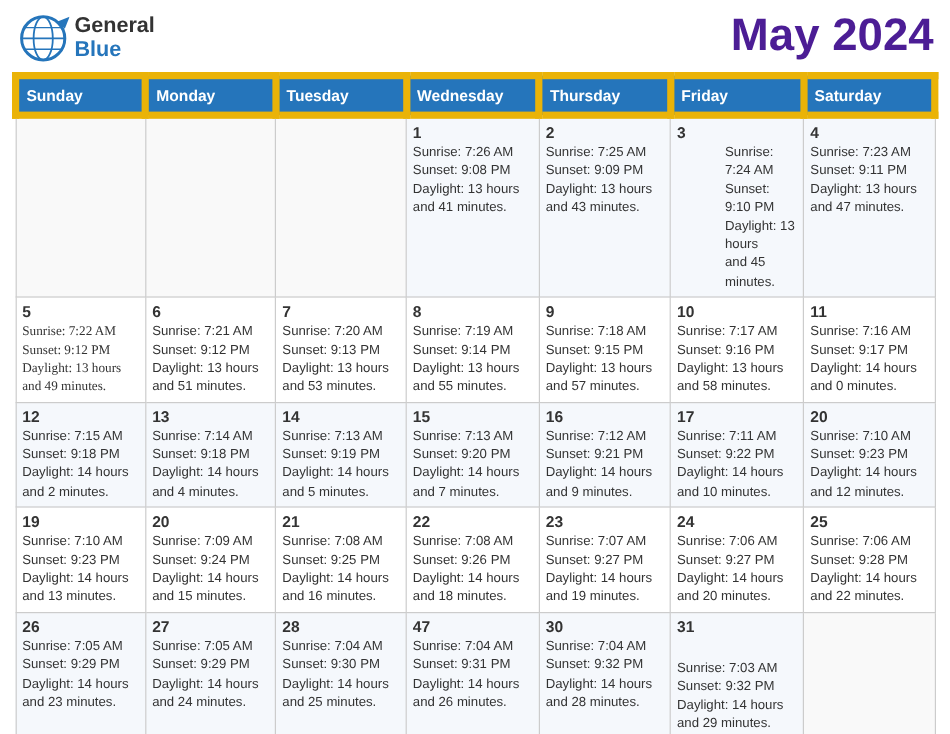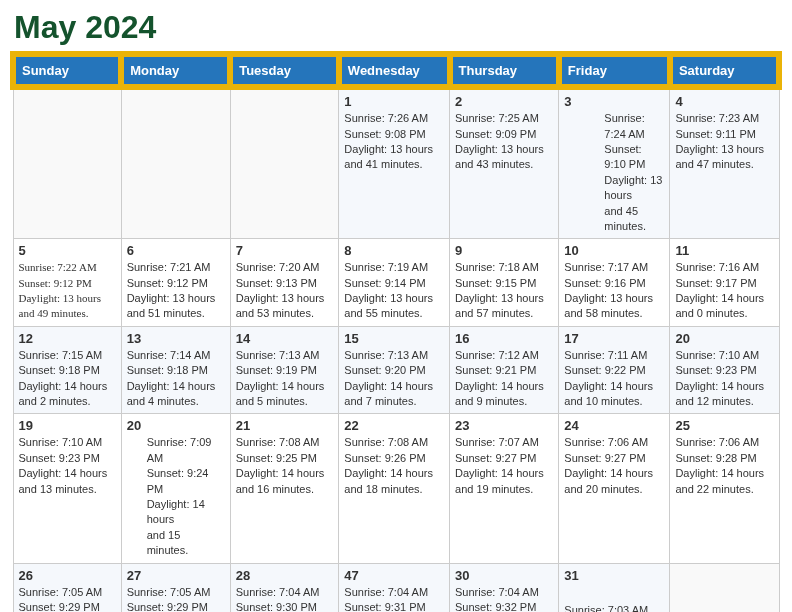--- a/index.html
+++ b/index.html
@@ -12,23 +12,23 @@
     }
     .header {
       display: flex;
       justify-content: space-between;
       align-items: flex-start;
       margin-bottom: 6px;
       padding: 0 4px;
     }
     .title-area { text-align: right; }
     .month-title {
-      font-size: 32px;
+      font-size: 38px;
       font-weight: bold;
-      color: #14532d;
+      color: #4c1d95;
       line-height: 1.1;
     }
     .subtitle {
       font-size: 14px;
       color: #555;
     }
     .calendar {
       width: 100%;
       border-collapse: collapse;
       font-size: 11px;
@@ -74,20 +74,36 @@
       gap: 4px;
     }
     .logo-words { line-height: 1.1; }
     .logo-general { font-size: 18px; font-weight: bold; color: #333; }
     .logo-blue { font-size: 18px; font-weight: bold; color: #2575bb; }
   </style>
 </head>
 <body>
 
 <div class="header">
+  <div class="logo-container">
+    <svg width="44" height="44" viewBox="0 0 44 44">
+
+      <circle cx="22" cy="22" r="18" fill="none" stroke="#2575bb" stroke-width="2.5"></circle>
+      <ellipse cx="22" cy="22" rx="8" ry="18" fill="none" stroke="#2575bb" stroke-width="1.5"></ellipse>
+      <line x1="4" y1="22" x2="40" y2="22" stroke="#2575bb" stroke-width="1.5"></line>
+      <line x1="7" y1="13" x2="37" y2="13" stroke="#2575bb" stroke-width="1.2"></line>
+      <line x1="7" y1="31" x2="37" y2="31" stroke="#2575bb" stroke-width="1.2"></line>
+
+      <polygon points="34,8 44,4 40,14" fill="#2575bb"></polygon>
+    </svg>
+    <div class="logo-words">
+      <div class="logo-general">General</div>
+      <div class="logo-blue">Blue</div>
+    </div>
+  </div>
   <div class="title-area">
     <div class="month-title">May 2024</div>
   </div>
 </div>
 
 <table class="calendar">
   <thead>
     <tr id="weekday-header">
         <th>Sunday</th>
         <th>Monday</th>
@@ -237,21 +253,21 @@
       <tr>
         <td>
           <div class="day-num">19</div>
           <div class="day-info" style="white-space: pre-line;">Sunrise: 7:10 AM
 Sunset: 9:23 PM
 Daylight: 14 hours
 and 13 minutes.</div>
         </td>
         <td>
           <div class="day-num">20</div>
-          <div class="day-info" style="white-space: pre-line; margin-left: 20px;">Sunrise: 7:09 AM
+          <div class="day-info" style="white-space: pre-line;">Sunrise: 7:09 AM
 Sunset: 9:24 PM
 Daylight: 14 hours
 and 15 minutes.</div>
         </td>
         <td>
           <div class="day-num">21</div>
           <div class="day-info" style="white-space: pre-line;">Sunrise: 7:08 AM
 Sunset: 9:25 PM
 Daylight: 14 hours
 and 16 minutes.</div>

